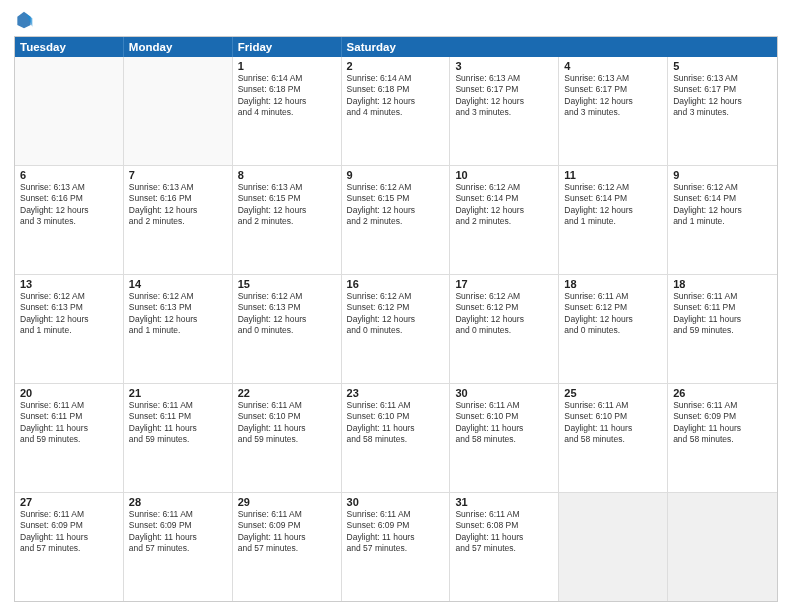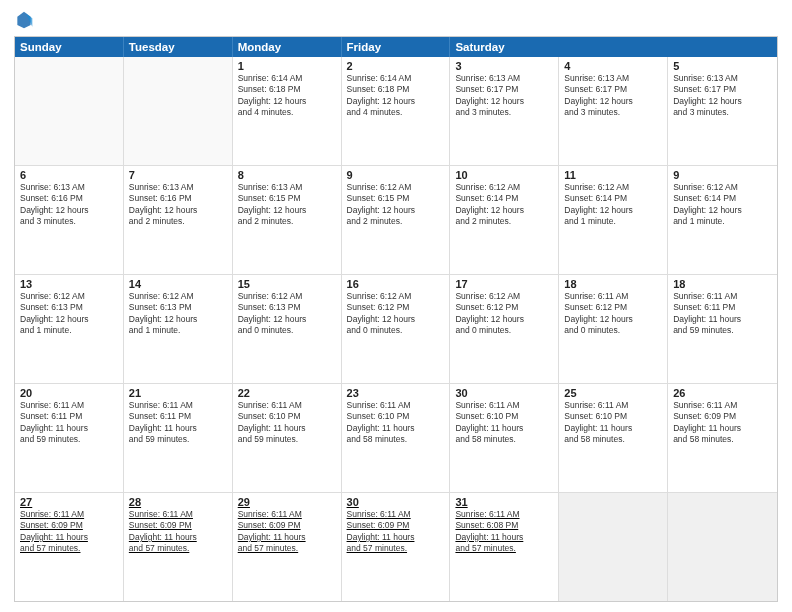--- a/index.html
+++ b/index.html
@@ -76,21 +76,21 @@
       flex: 1;
       display: flex;
       flex-direction: column;
     }
     .cal-row {
       display: grid;
       grid-template-columns: repeat(7, 1fr);
       flex: 1;
       border-bottom: 1px solid #ddd;
     }
-    .cal-row:last-child { border-bottom: none; text-decoration: underline; }
+    .cal-row:last-child { border-bottom: none; }
     .cal-cell {
       border-right: 1px solid #ddd;
       padding: 3px 5px;
       font-size: 8.8px;
       color: #333;
       vertical-align: top;
       background: #fff;
       min-height: 0;
     }
     .cal-cell:last-child { border-right: none; }
@@ -124,21 +124,20 @@
       </div>
     </div>
     <div class="title-block">
       <div class="month-title"></div>
       <div class="location"></div>
     </div>
   </div>
 
   <div class="calendar">
     <div class="cal-header-row">
-    <div class="cal-header-cell">Sunday</div>
         <div class="cal-header-cell">Tuesday</div>
         <div class="cal-header-cell">Monday</div>
         <div class="cal-header-cell">Friday</div>
         <div class="cal-header-cell">Saturday</div>
       </div>
     <div class="cal-body">
     <div class="cal-row">
           <div class="cal-cell empty"></div>
           <div class="cal-cell empty"></div>
           <div class="cal-cell">

